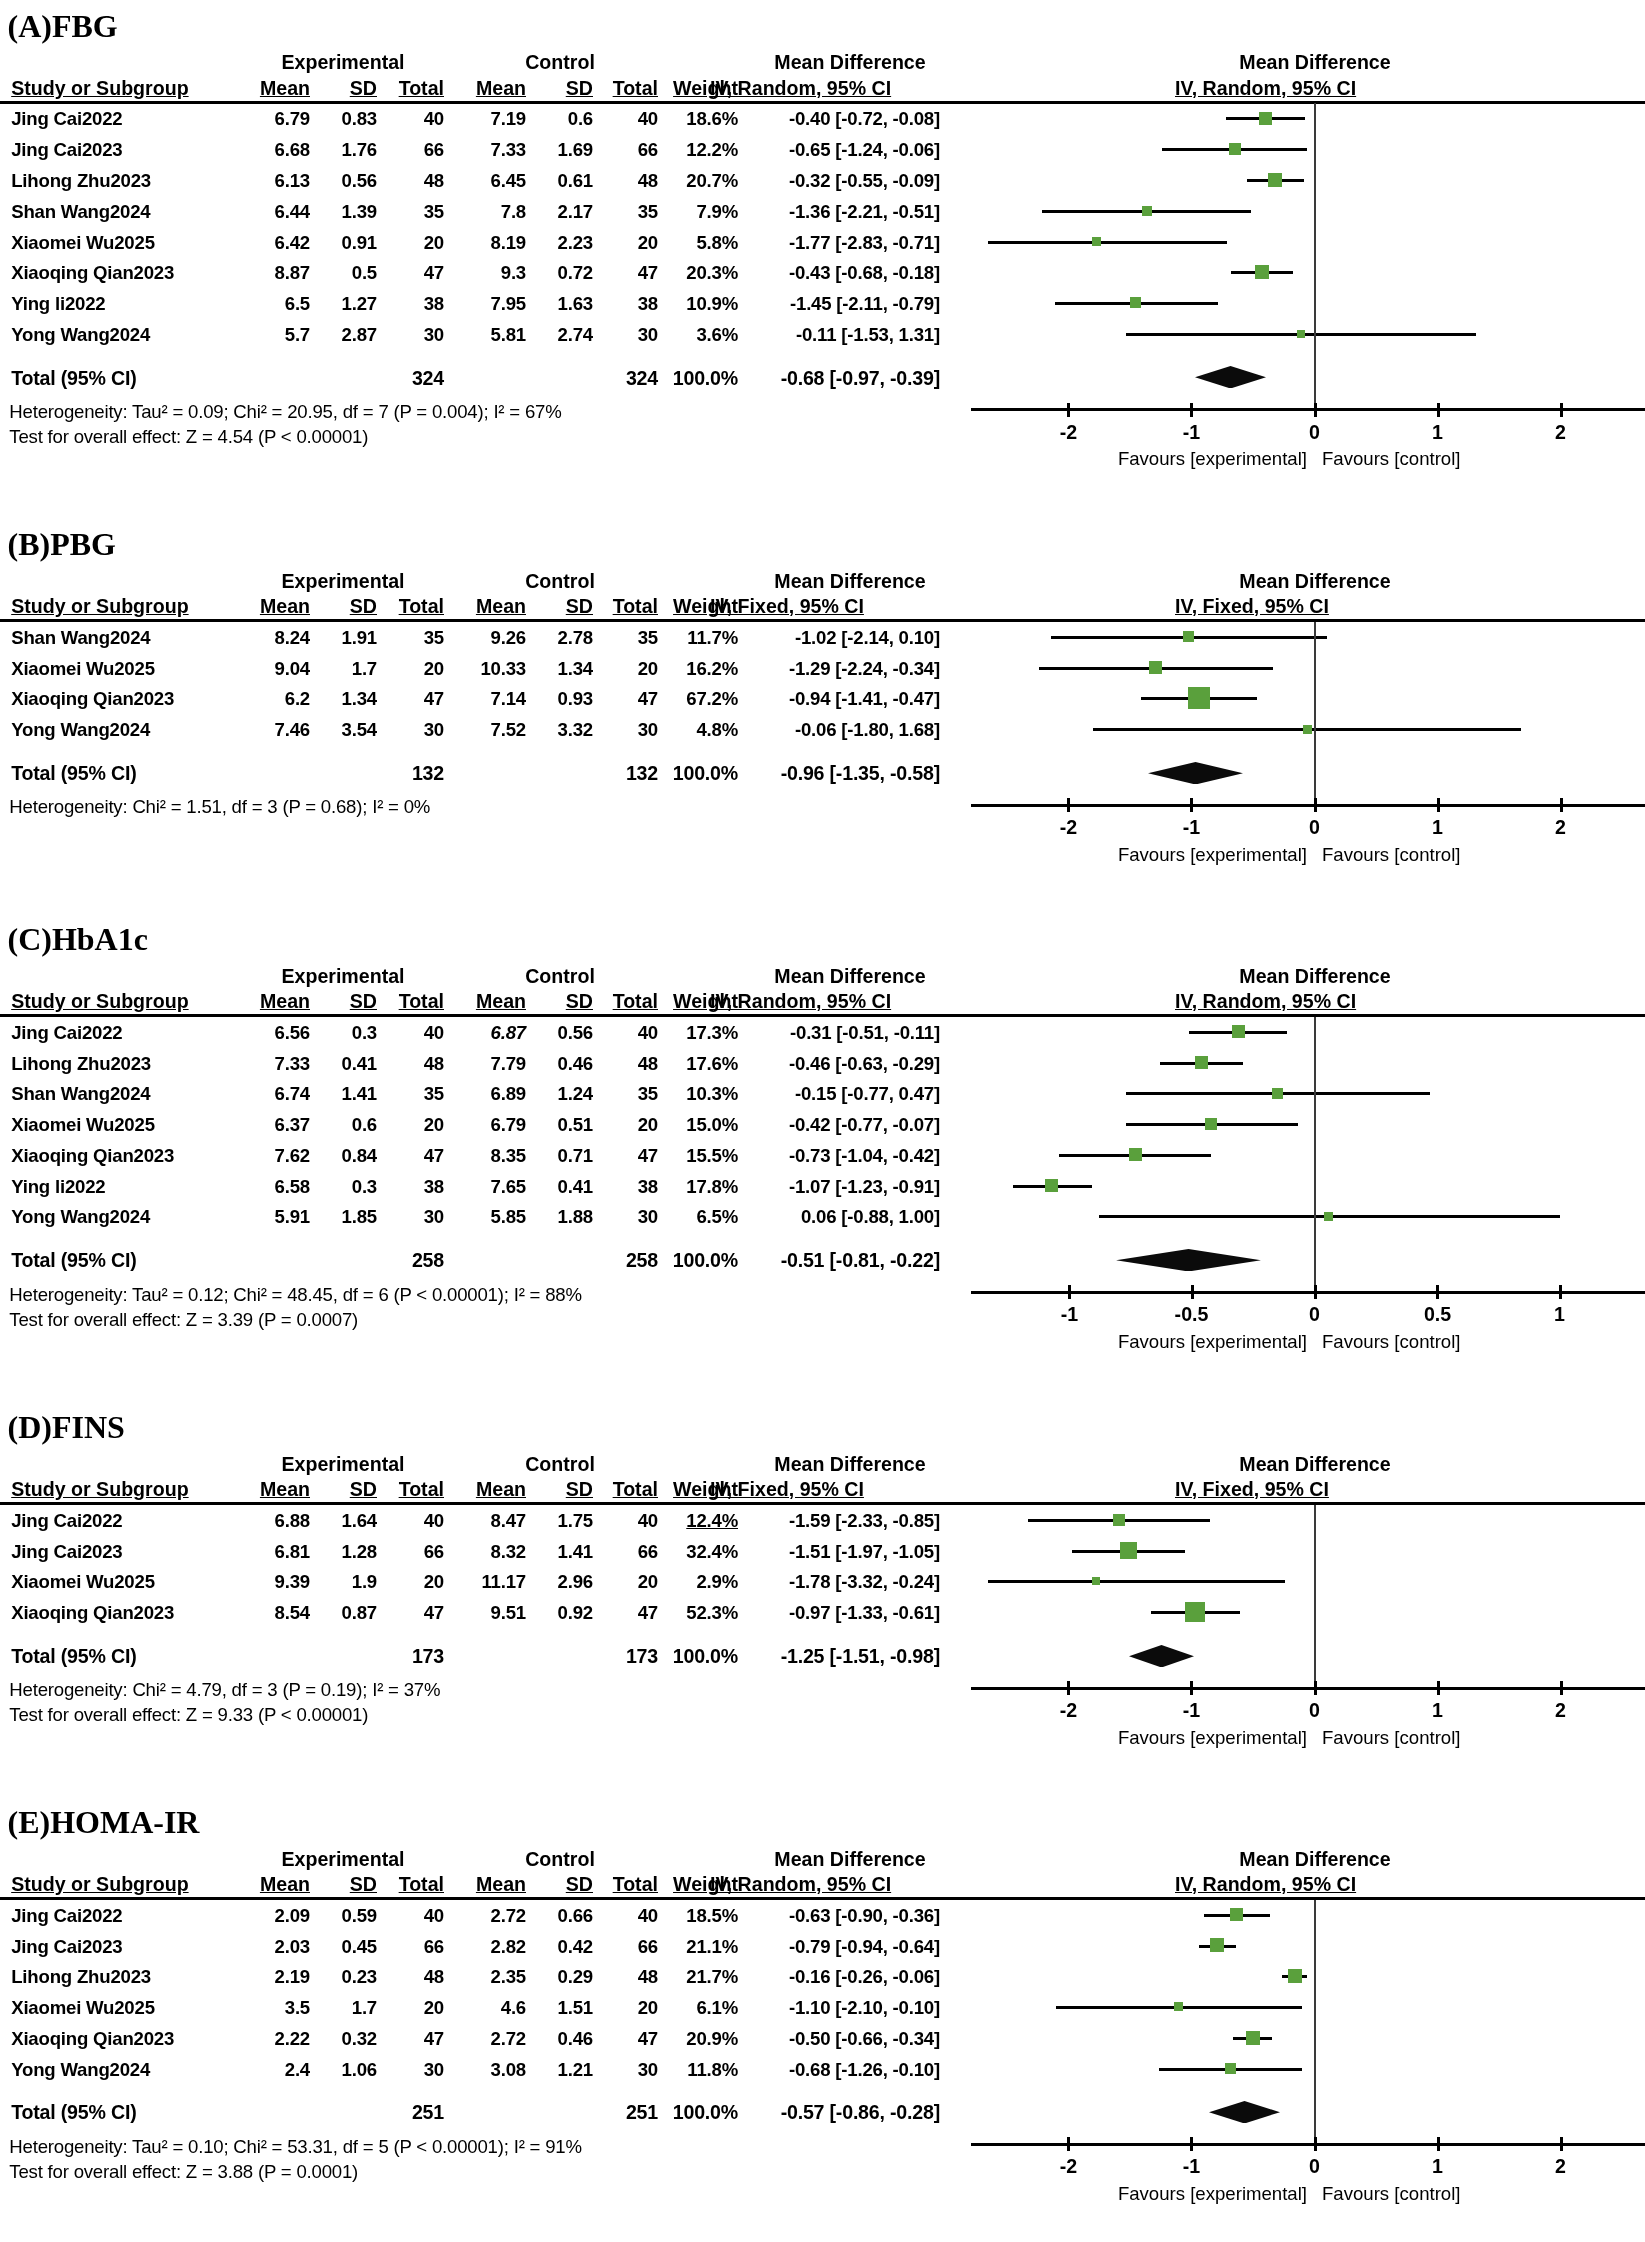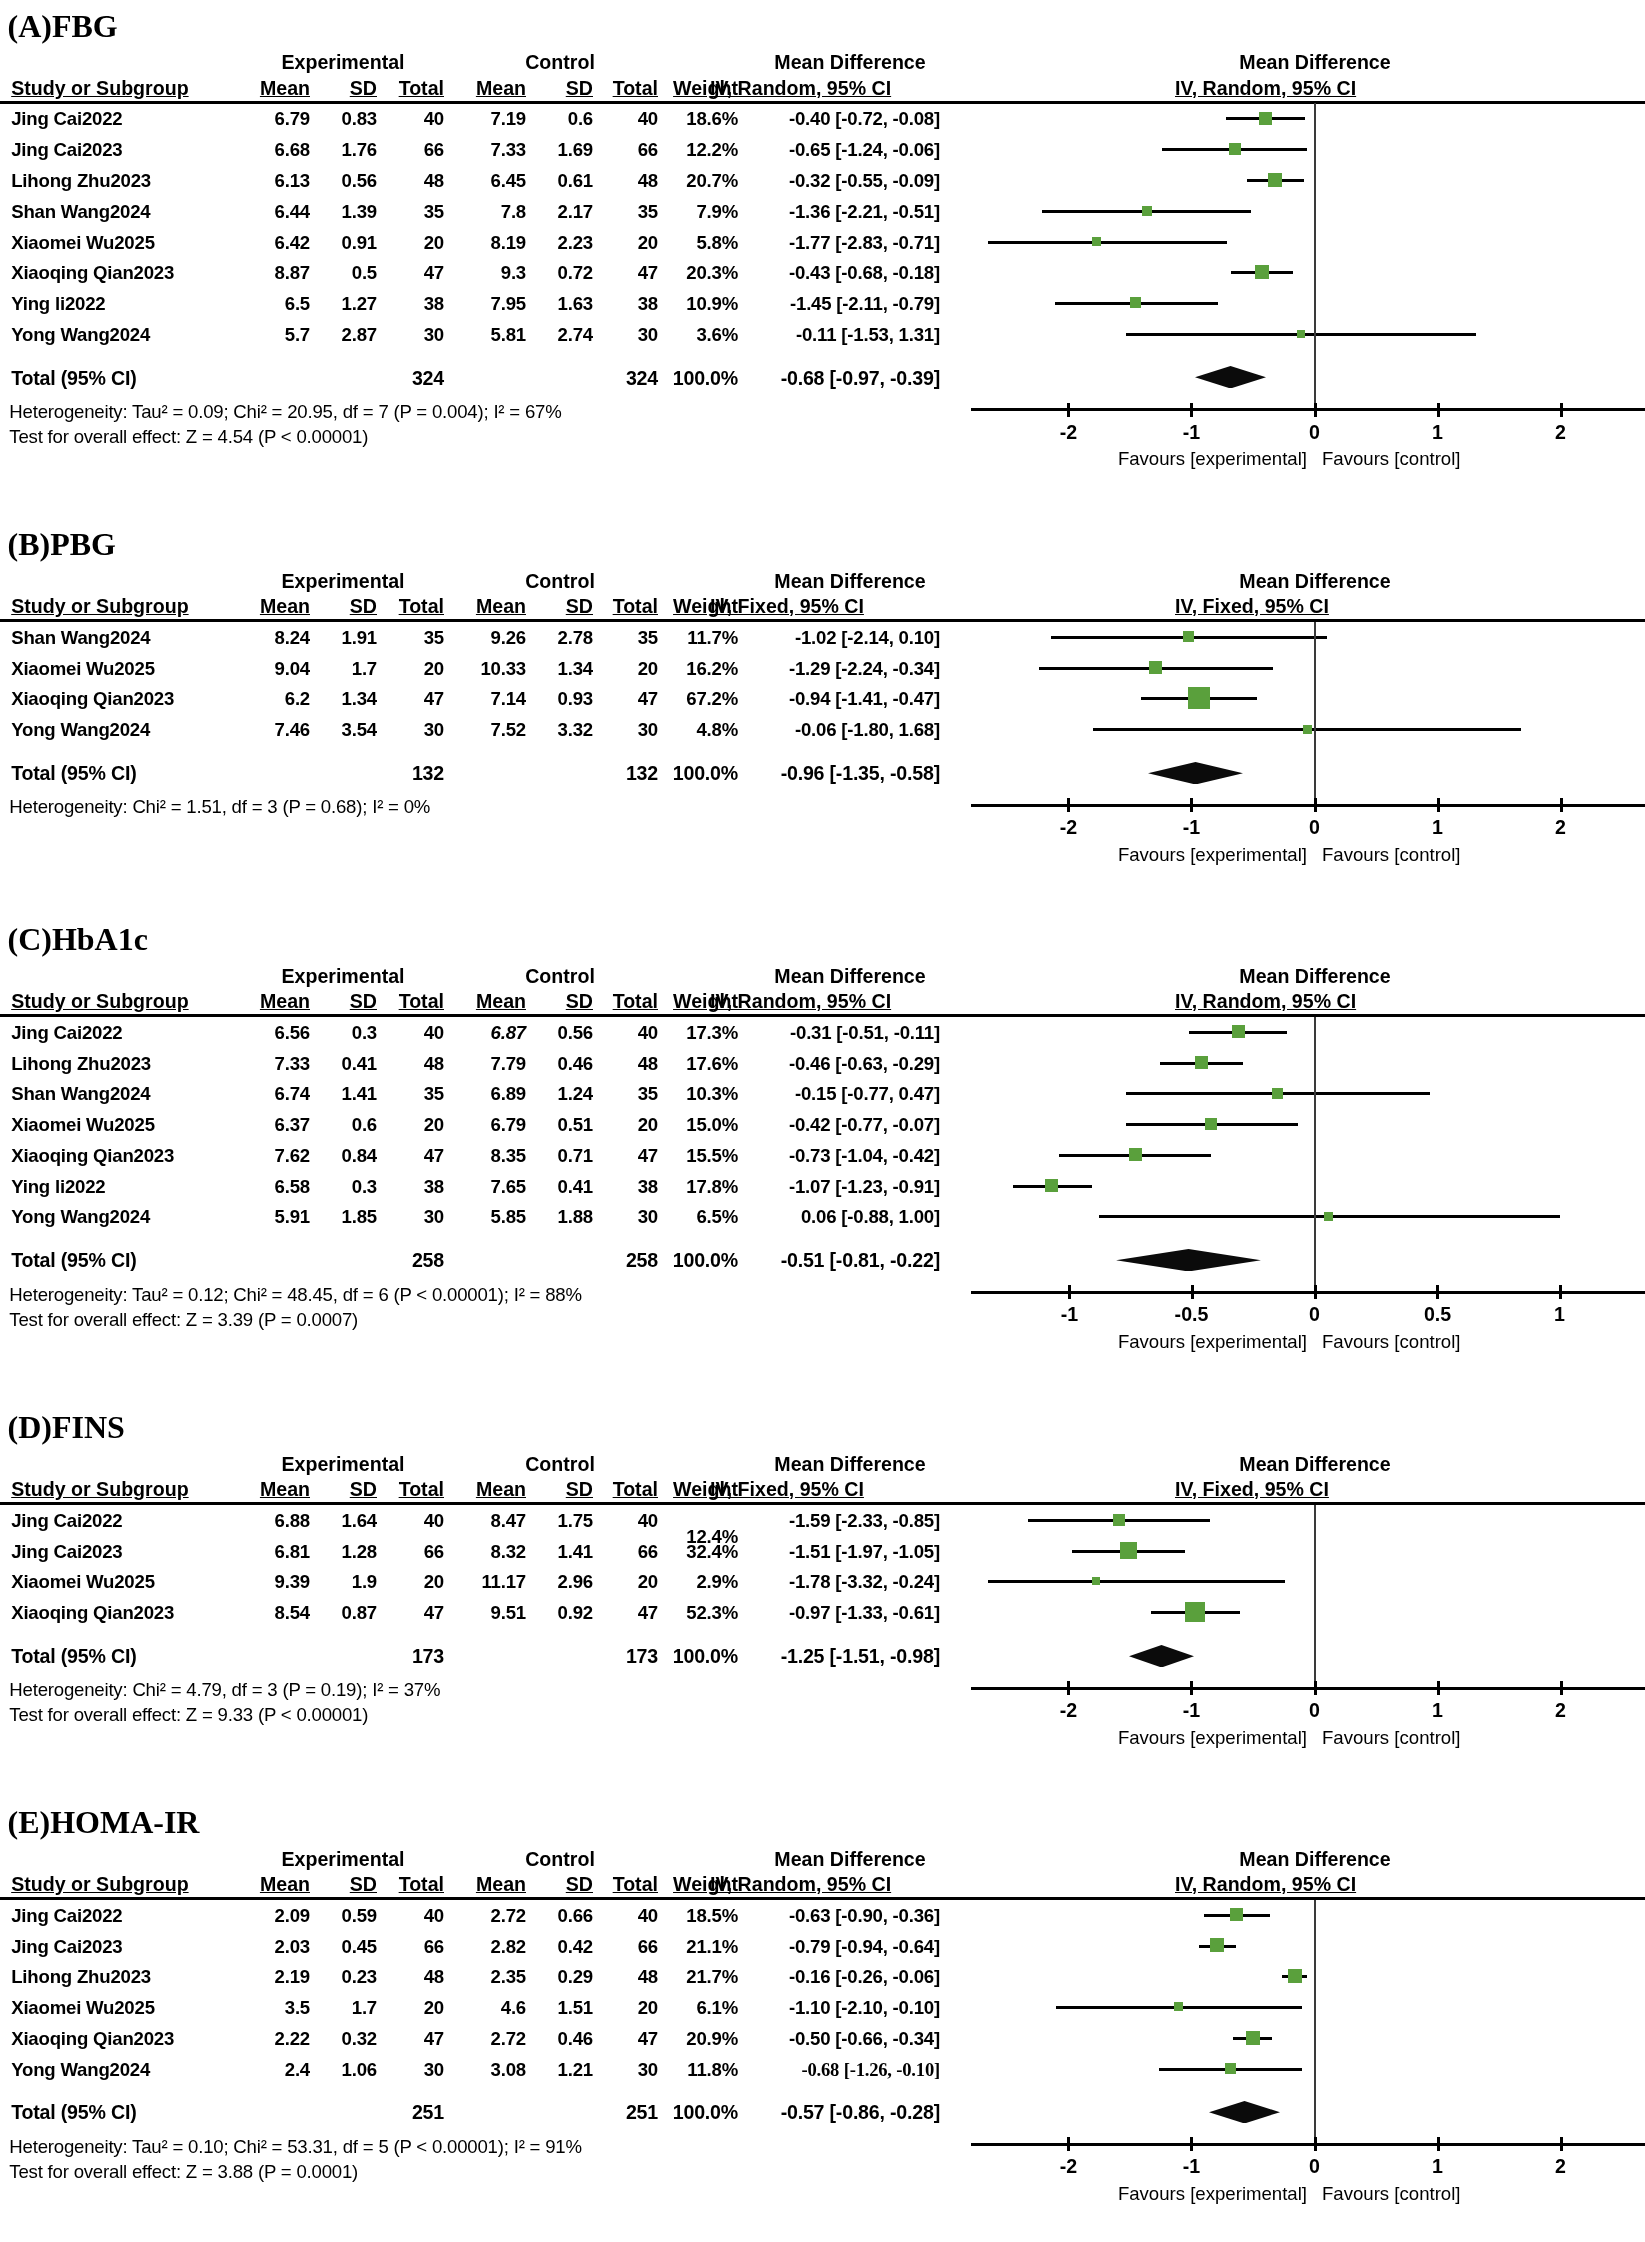--- a/index.html
+++ b/index.html
@@ -377,21 +377,21 @@
       <div class="abs shead ctr" style="left: 710px; top: 112px; width: 280px;">IV, Fixed, 95% CI</div>
       <div class="abs shead ctr" style="left: 1175px; top: 112px; width: 280px;">IV, Fixed, 95% CI</div>
       <div class="abs rule" style="left: 0px; top: 138px; width: 1645px; height: 2.8px;"></div>
       <div class="abs cell" style="left: 11.2px; top: 141px; width: 270px;">Jing Cai2022</div>
       <div class="abs cell num" style="left: 213px; top: 141px; width: 97px;">6.88</div>
       <div class="abs cell num" style="left: 280px; top: 141px; width: 97px;">1.64</div>
       <div class="abs cell num" style="left: 347px; top: 141px; width: 97px;">40</div>
       <div class="abs cell num" style="left: 429px; top: 141px; width: 97px;">8.47</div>
       <div class="abs cell num" style="left: 496px; top: 141px; width: 97px;">1.75</div>
       <div class="abs cell num" style="left: 561px; top: 141px; width: 97px;">40</div>
-      <div class="abs cell num" style="left: 641px; top: 157px; width: 97px;">12.4%</div>
+      <div class="abs cell num" style="left: 641px; top: 141px; width: 97px; text-decoration: underline;">12.4%</div>
       <div class="abs cell num" style="left: 707px; top: 141px; width: 233px;">-1.59 [-2.33, -0.85]</div>
       <div class="abs ciline" style="left: 1028px; top: 155px; width: 182px; height: 2.8px;"></div>
       <div class="abs sq" style="left: 1113px; top: 150px; width: 11.6px; height: 11.6px;"></div>
       <div class="abs cell" style="left: 11.2px; top: 172px; width: 270px;">Jing Cai2023</div>
       <div class="abs cell num" style="left: 213px; top: 172px; width: 97px;">6.81</div>
       <div class="abs cell num" style="left: 280px; top: 172px; width: 97px;">1.28</div>
       <div class="abs cell num" style="left: 347px; top: 172px; width: 97px;">66</div>
       <div class="abs cell num" style="left: 429px; top: 172px; width: 97px;">8.32</div>
       <div class="abs cell num" style="left: 496px; top: 172px; width: 97px;">1.41</div>
       <div class="abs cell num" style="left: 561px; top: 172px; width: 97px;">66</div>
@@ -517,21 +517,21 @@
       <div class="abs ciline" style="left: 1233px; top: 278px; width: 39px; height: 2.8px;"></div>
       <div class="abs sq" style="left: 1246px; top: 272px; width: 14px; height: 14px;"></div>
       <div class="abs cell" style="left: 11.2px; top: 295px; width: 270px;">Yong Wang2024</div>
       <div class="abs cell num" style="left: 213px; top: 295px; width: 97px;">2.4</div>
       <div class="abs cell num" style="left: 280px; top: 295px; width: 97px;">1.06</div>
       <div class="abs cell num" style="left: 347px; top: 295px; width: 97px;">30</div>
       <div class="abs cell num" style="left: 429px; top: 295px; width: 97px;">3.08</div>
       <div class="abs cell num" style="left: 496px; top: 295px; width: 97px;">1.21</div>
       <div class="abs cell num" style="left: 561px; top: 295px; width: 97px;">30</div>
       <div class="abs cell num" style="left: 641px; top: 295px; width: 97px;">11.8%</div>
-      <div class="abs cell num" style="left: 707px; top: 295px; width: 233px; font-family: Liberation Serif, serif;">-0.68 [-1.26, -0.10]</div>
+      <div class="abs cell num" style="left: 707px; top: 295px; width: 233px;">-0.68 [-1.26, -0.10]</div>
       <div class="abs ciline" style="left: 1159px; top: 309px; width: 143px; height: 2.8px;"></div>
       <div class="abs sq" style="left: 1225px; top: 304px; width: 11.4px; height: 11.4px;"></div>
       <div class="abs cell totalrow" style="left: 11.2px; top: 338px; width: 270px;">Total (95% CI)</div>
       <div class="abs cell num totalrow" style="left: 347px; top: 338px; width: 97px;">251</div>
       <div class="abs cell num totalrow" style="left: 561px; top: 338px; width: 97px;">251</div>
       <div class="abs cell num totalrow" style="left: 641px; top: 338px; width: 97px;">100.0%</div>
       <div class="abs cell num totalrow" style="left: 707px; top: 338px; width: 233px;">-0.57 [-0.86, -0.28]</div>
       <div class="abs diamond" style="left: 1209px; top: 342px; width: 71px; height: 22.4px;"></div>
       <div class="abs stat" style="left: 9.3px; top: 375px; width: 932px;">Heterogeneity: Tau² = 0.10; Chi² = 53.31, df = 5 (P &lt; 0.00001); I² = 91%</div>
       <div class="abs stat" style="left: 9.3px; top: 400px; width: 932px;">Test for overall effect: Z = 3.88 (P = 0.0001)</div>

